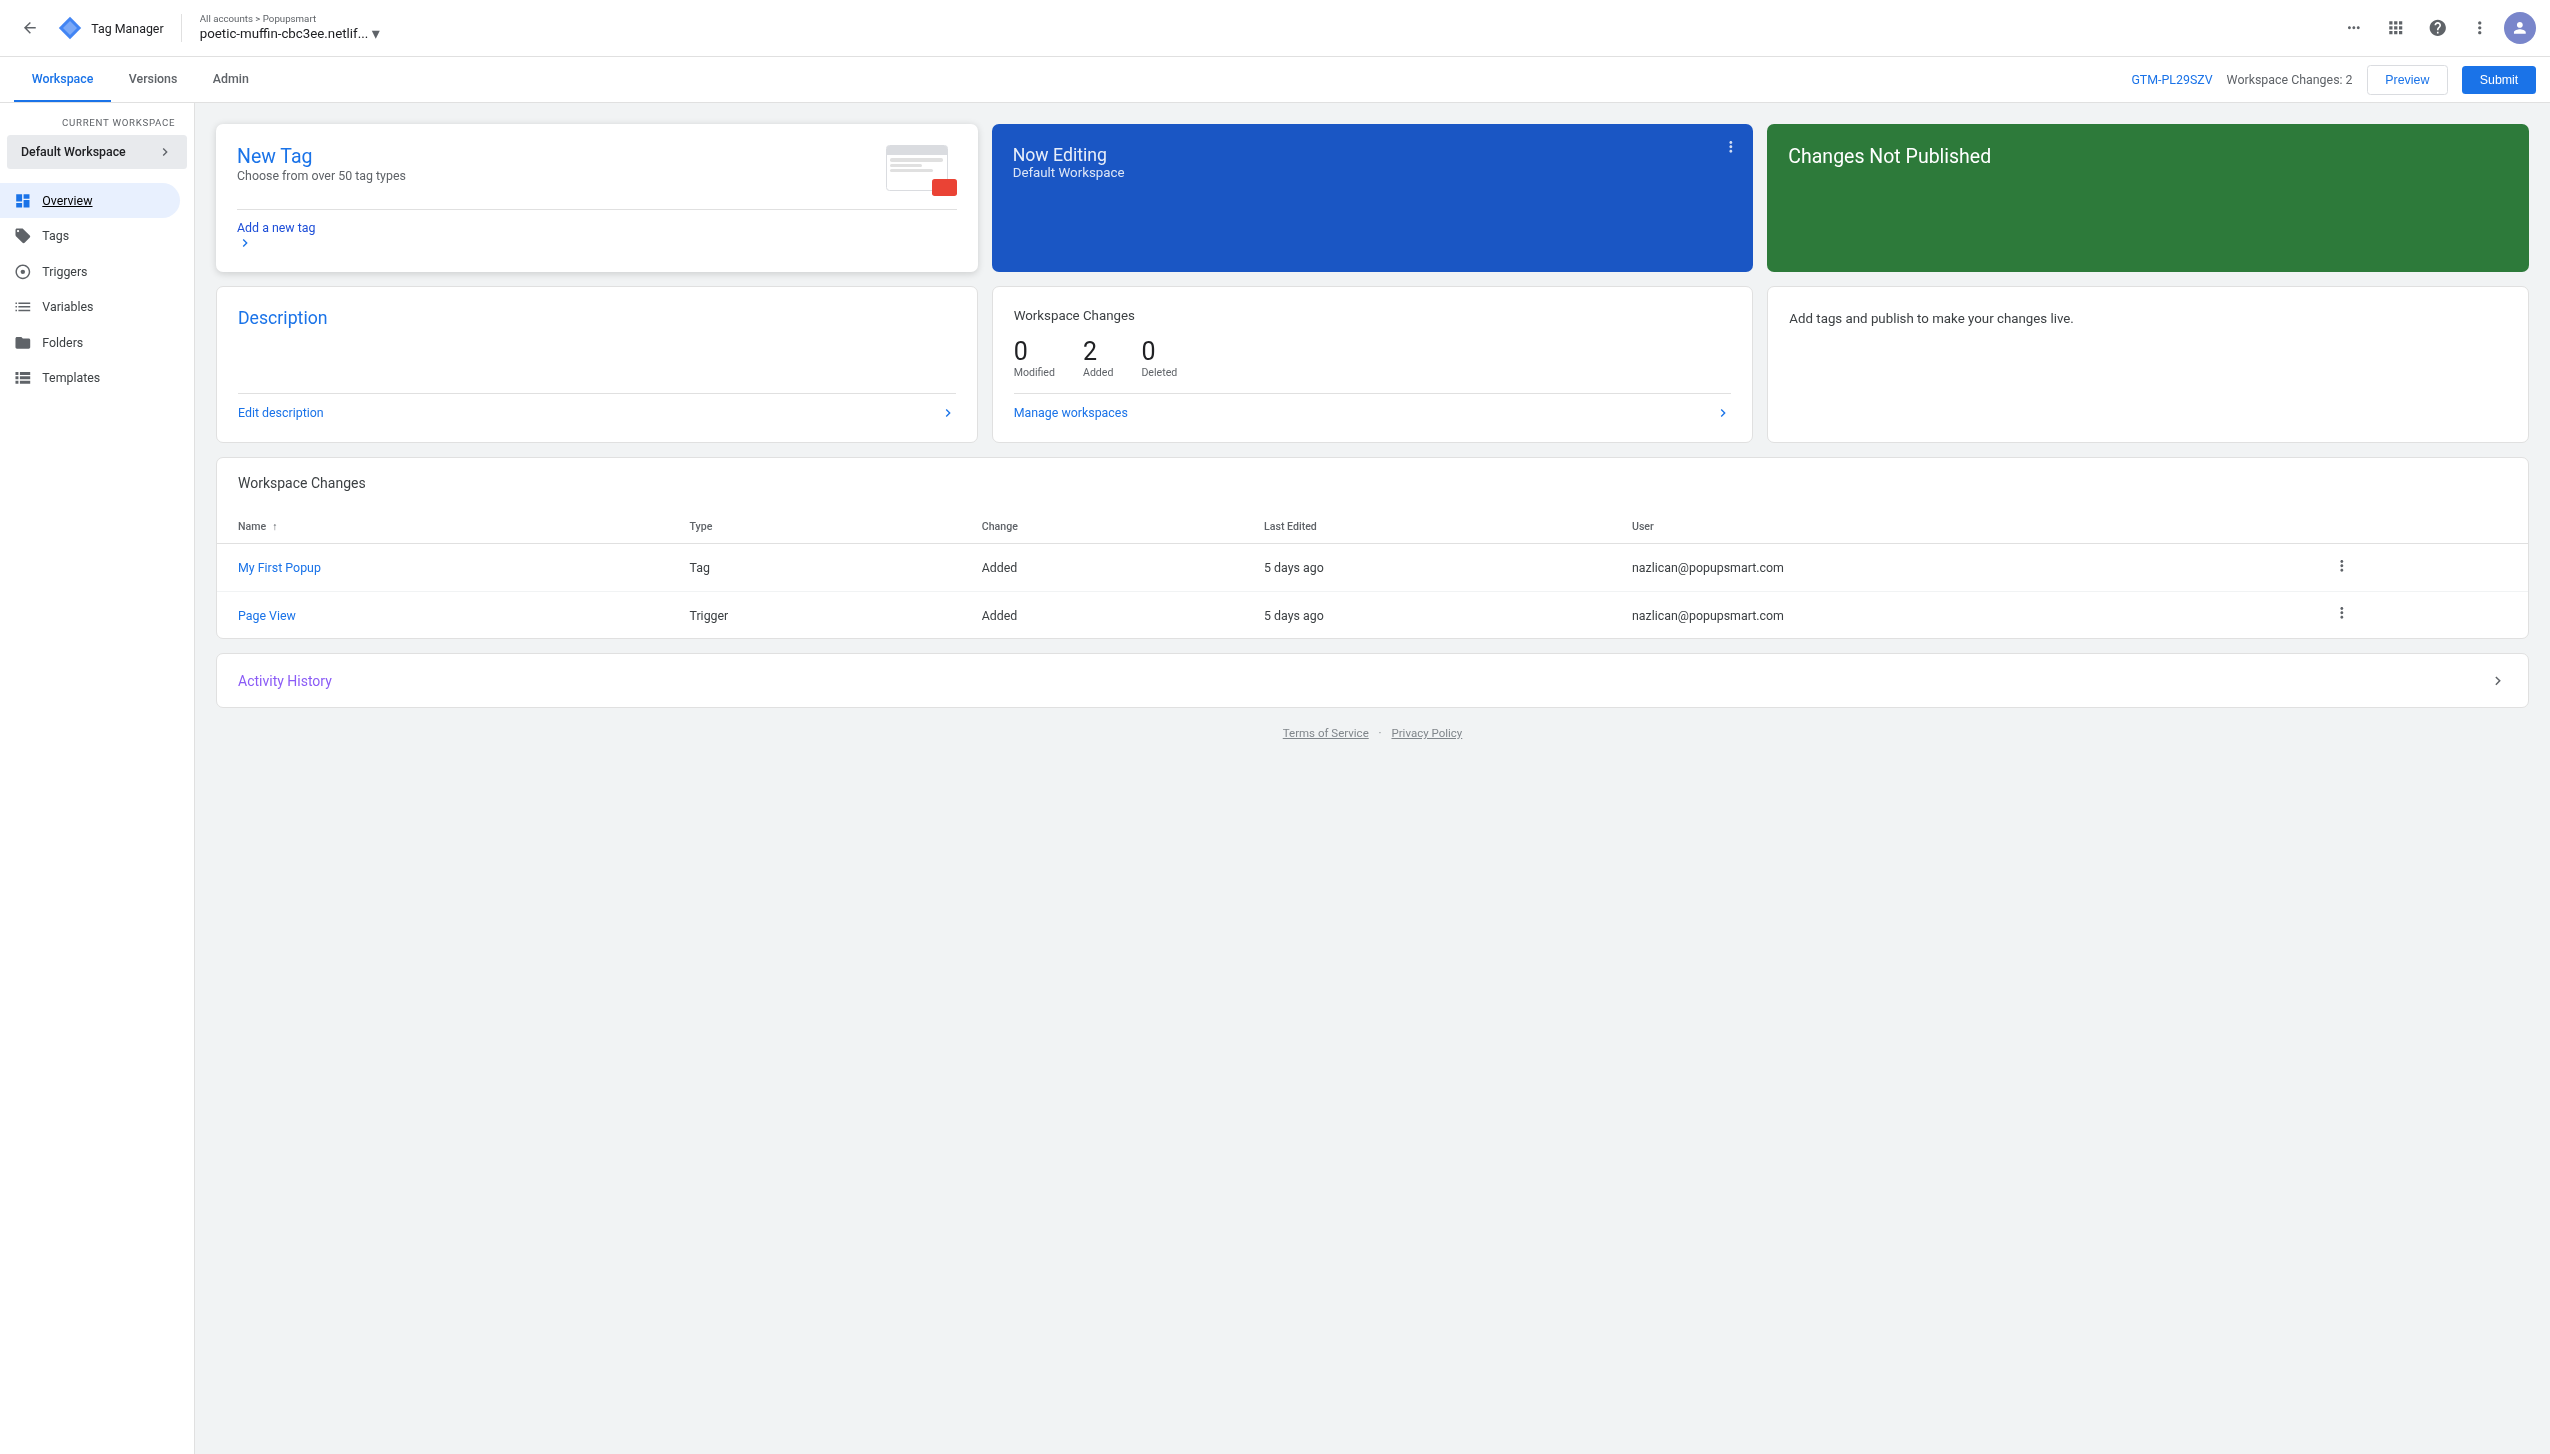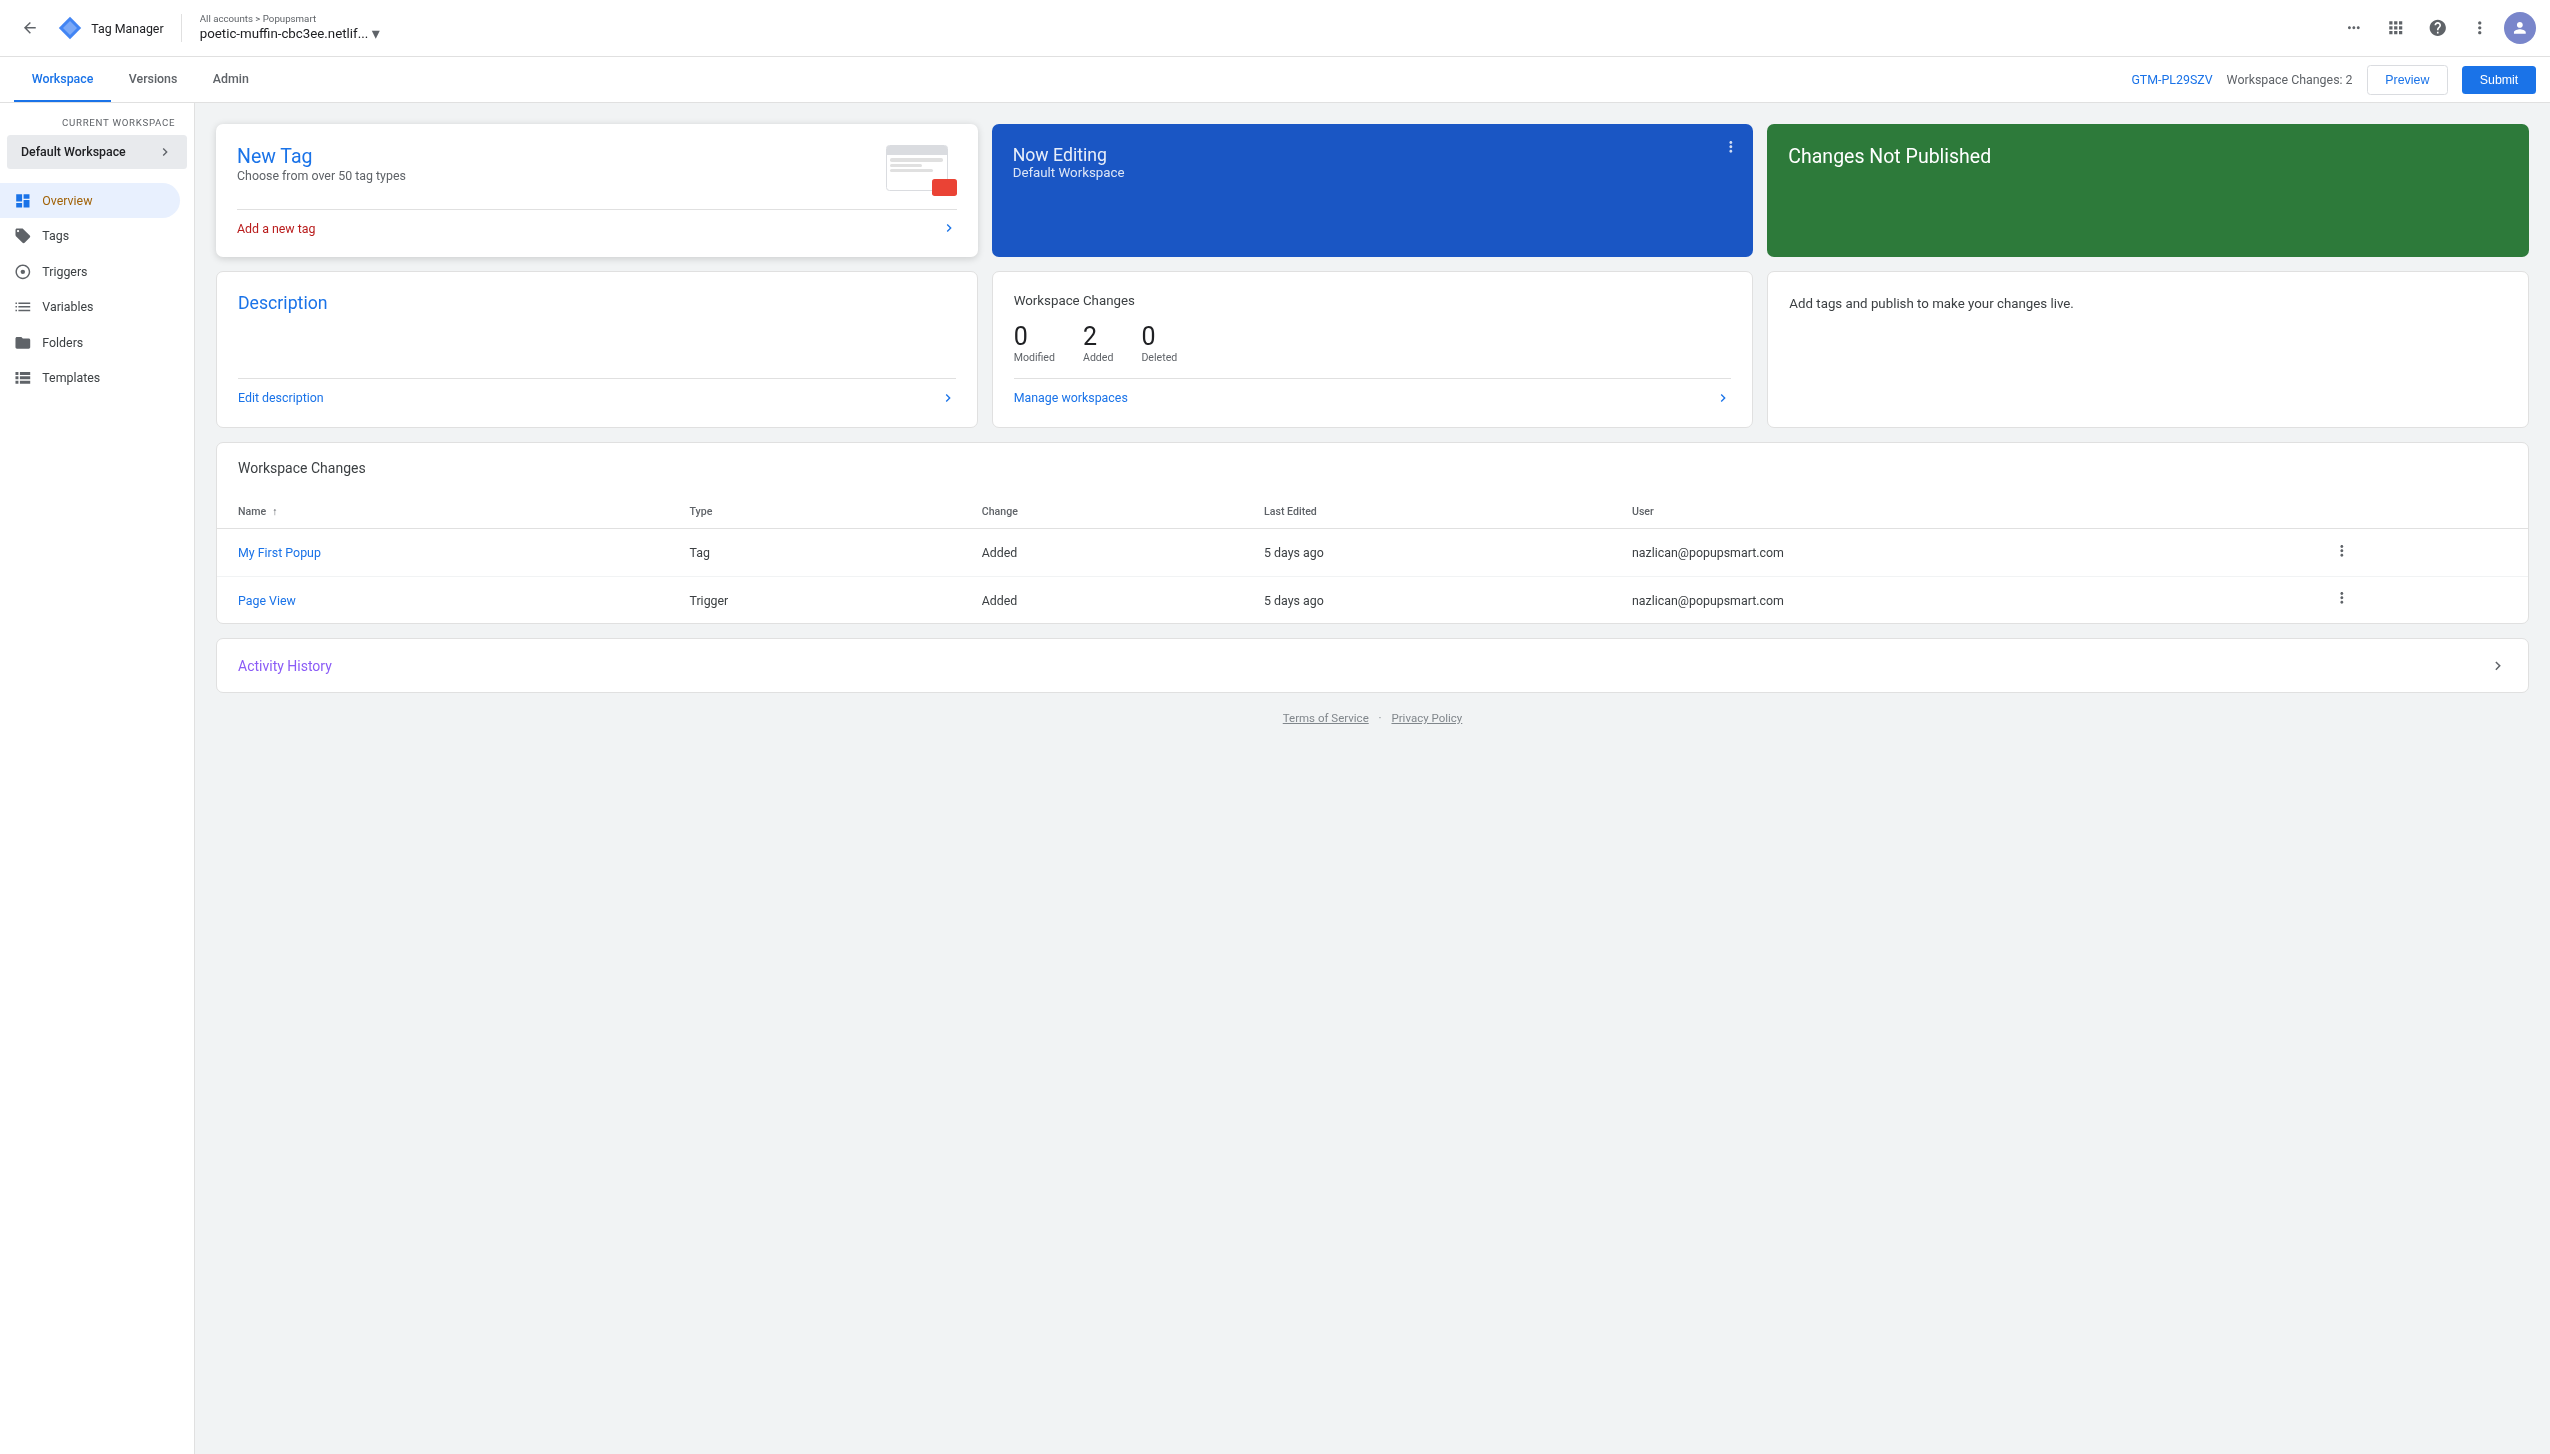--- a/index.html
+++ b/index.html
@@ -68,21 +68,21 @@
       display: flex; align-items: center; justify-content: space-between;
       padding: 8.9px 14px; background: #e8eaed; border-radius: 3.5px; margin: 0 7px 14px;
       cursor: pointer;
     }
     .workspace-selector span { font-size: 12.4px; font-weight: 500; }
     .nav-item {
       display: flex; align-items: center; gap: 10.6px; padding: 8.9px 14px;
       cursor: pointer; color: #3c4043; font-size: 12.4px; border-radius: 0 21px 21px 0;
       margin-right: 14px;
     }
-    .nav-item.active { background: #e8f0fe; color: #a16207; }
+    .nav-item.active { background: #e8f0fe; color: #000000; text-decoration: underline; }
 
     
     .content { flex: 1; overflow-y: auto; padding: 21px; }
 
     
     .cards-row { display: grid; grid-template-columns: 1fr 1fr 1fr; gap: 14px; margin-bottom: 14px; }
 
     
     .new-tag-card {
       background: #fff; border-radius: 7px; box-shadow: 0 1.8px 7px rgba(0,0,0,0.15);
@@ -97,21 +97,21 @@
       width: 62px; height: 46px; background: #fff; border: 1.8px solid #dadce0;
       border-radius: 3.5px; position: absolute; top: 0; left: 0;
     }
     .tag-icon-bar { height: 8.9px; background: #dadce0; border-radius: 1.8px 1.8px 0 0; }
     .tag-icon-content { padding: 3.5px; display: flex; flex-direction: column; gap: 1.8px; }
     .tag-icon-line { height: 3.5px; background: #e0e0e0; border-radius: 1.8px; }
     .tag-icon-red {
       width: 25px; height: 17.7px; background: #ea4335; border-radius: 2.7px;
       position: absolute; bottom: 1.8px; right: 0;
     }
-    .add-tag-link { display: flex; align-items: flex-end; justify-content: space-between; color: #b91c1c; font-size: 12.4px; cursor: pointer; border-top: 0.9px solid #e0e0e0; padding-top: 10.6px; }
+    .add-tag-link { display: flex; align-items: flex-start; justify-content: space-between; color: #1d4ed8; font-size: 12.4px; cursor: pointer; border-top: 0.9px solid #e0e0e0; padding-top: 10.6px; flex-direction: column; }
 
     
     .now-editing-card { background: #1a56c4; border-radius: 7px; color: #fff; padding: 21px; display: flex; flex-direction: column; position: relative; }
     .now-editing-dots { position: absolute; top: 14px; right: 14px; color: rgba(255,255,255,0.8); cursor: pointer; font-size: 17.7px; }
     .now-editing-label { font-size: 17.7px; font-weight: 400; opacity: 0.9; }
     .now-editing-workspace { font-size: 13.3px; opacity: 0.85; }
 
     
     .not-published-card { background: #2d7a3a; border-radius: 7px; color: #fff; padding: 21px; }
     .not-published-title { font-size: 19.5px; font-weight: 400; margin-bottom: 3px; }

